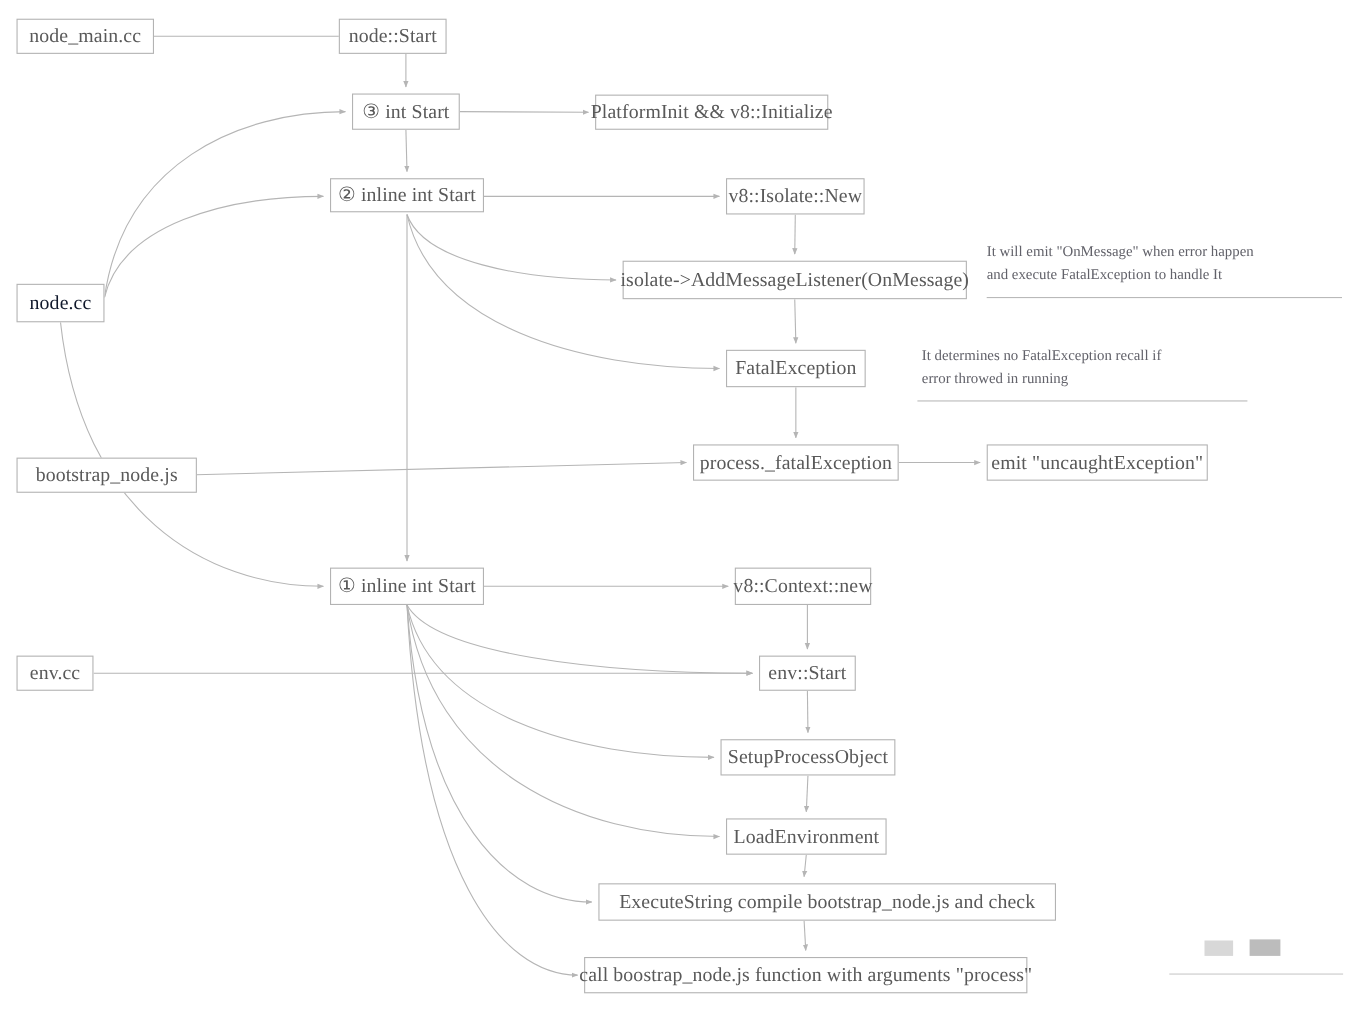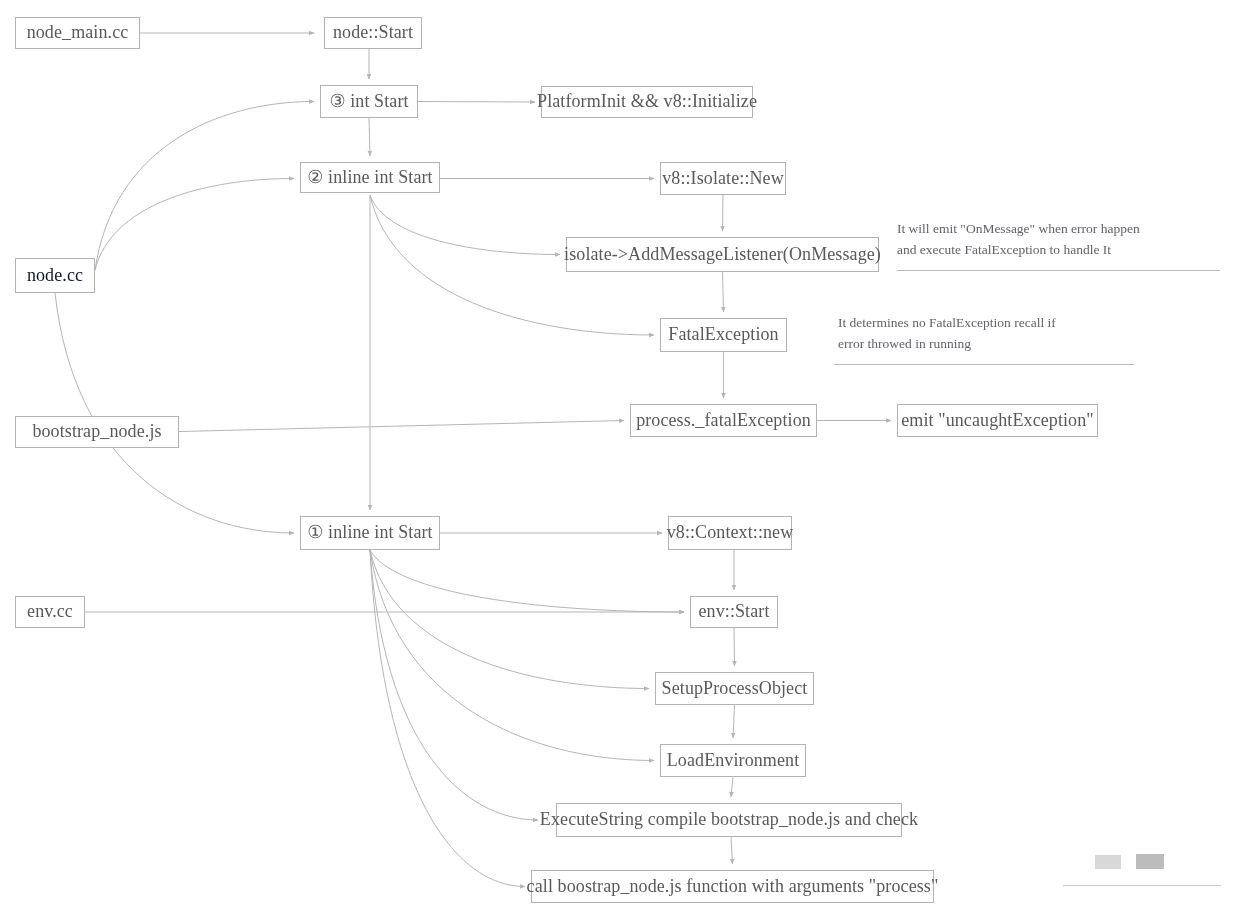--- a/index.html
+++ b/index.html
@@ -100,21 +100,21 @@
         <path d="M 734 628 L 734.5 666" fill="none" stroke="#b5b5b5" stroke-width="1" marker-end="url(#arrow)"></path>
         <path d="M 734.5 705 L 733 738" fill="none" stroke="#b5b5b5" stroke-width="1" marker-end="url(#arrow)"></path>
         <path d="M 733 777 L 731 797" fill="none" stroke="#b5b5b5" stroke-width="1" marker-end="url(#arrow)"></path>
         <path d="M 731 837 L 732.5 864" fill="none" stroke="#b5b5b5" stroke-width="1" marker-end="url(#arrow)"></path>
       </g>
   </svg>
   <div id="nodes">
       <div class="node" style="left: 15px; top: 17px; width: 125px; height: 32px; border-color: rgb(179, 179, 179); color: rgb(89, 89, 89);">
         <span>node_main.cc</span>
       </div>
-      <div class="node" style="left: 324px; top: 17px; width: 98px; height: 32px; border-color: rgb(179, 179, 179); color: rgb(89, 89, 89);">
+      <div class="node" style="left: 308px; top: 17px; width: 98px; height: 32px; border-color: rgb(179, 179, 179); color: rgb(89, 89, 89);">
         <span>node::Start</span>
       </div>
       <div class="node" style="left: 320px; top: 85px; width: 98px; height: 33px; border-color: rgb(179, 179, 179); color: rgb(89, 89, 89);">
         <span>③ int Start</span>
       </div>
       <div class="node" style="left: 541px; top: 86px; width: 212px; height: 32px; border-color: rgb(179, 179, 179); color: rgb(89, 89, 89);">
         <span>PlatformInit &amp;&amp; v8::Initialize</span>
       </div>
       <div class="node" style="left: 300px; top: 162px; width: 140px; height: 31px; border-color: rgb(179, 179, 179); color: rgb(89, 89, 89); text-align: center;">
         <span>② inline int Start</span>
@@ -151,21 +151,21 @@
       </div>
       <div class="node" style="left: 690px; top: 596px; width: 88px; height: 32px; border-color: rgb(179, 179, 179); color: rgb(89, 89, 89);">
         <span>env::Start</span>
       </div>
       <div class="node" style="left: 655px; top: 672px; width: 159px; height: 33px; border-color: rgb(179, 179, 179); color: rgb(89, 89, 89);">
         <span>SetupProcessObject</span>
       </div>
       <div class="node" style="left: 660px; top: 744px; width: 146px; height: 33px; border-color: rgb(179, 179, 179); color: rgb(89, 89, 89);">
         <span>LoadEnvironment</span>
       </div>
-      <div class="node" style="left: 544px; top: 803px; width: 346px; height: 34px; border-color: rgb(179, 179, 179); color: rgb(89, 89, 89); margin-left: 12px;">
+      <div class="node" style="left: 544px; top: 803px; width: 416px; height: 34px; border-color: rgb(179, 179, 179); color: rgb(89, 89, 89);">
         <span>ExecuteString  compile bootstrap_node.js and check</span>
       </div>
       <div class="node" style="left: 531px; top: 870px; width: 403px; height: 33px; border-color: rgb(179, 179, 179); color: rgb(89, 89, 89);">
         <span>call boostrap_node.js function with arguments "process"</span>
       </div>
     </div>
   <div id="notes">
       <div class="note" style="left: 897px; top: 219px;">It will emit "OnMessage" when error happen
 and execute FatalException to handle It</div>
       <div class="note-rule" style="left: 897px; top: 270px; width: 323px;"></div>

